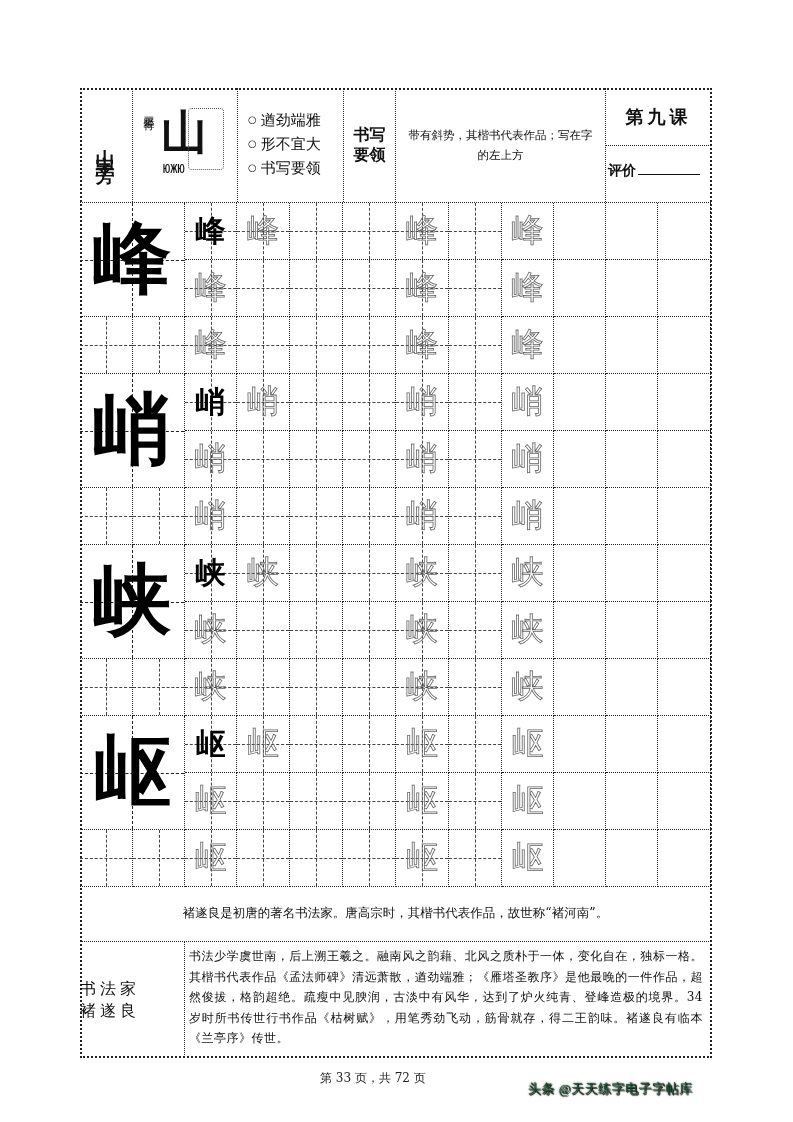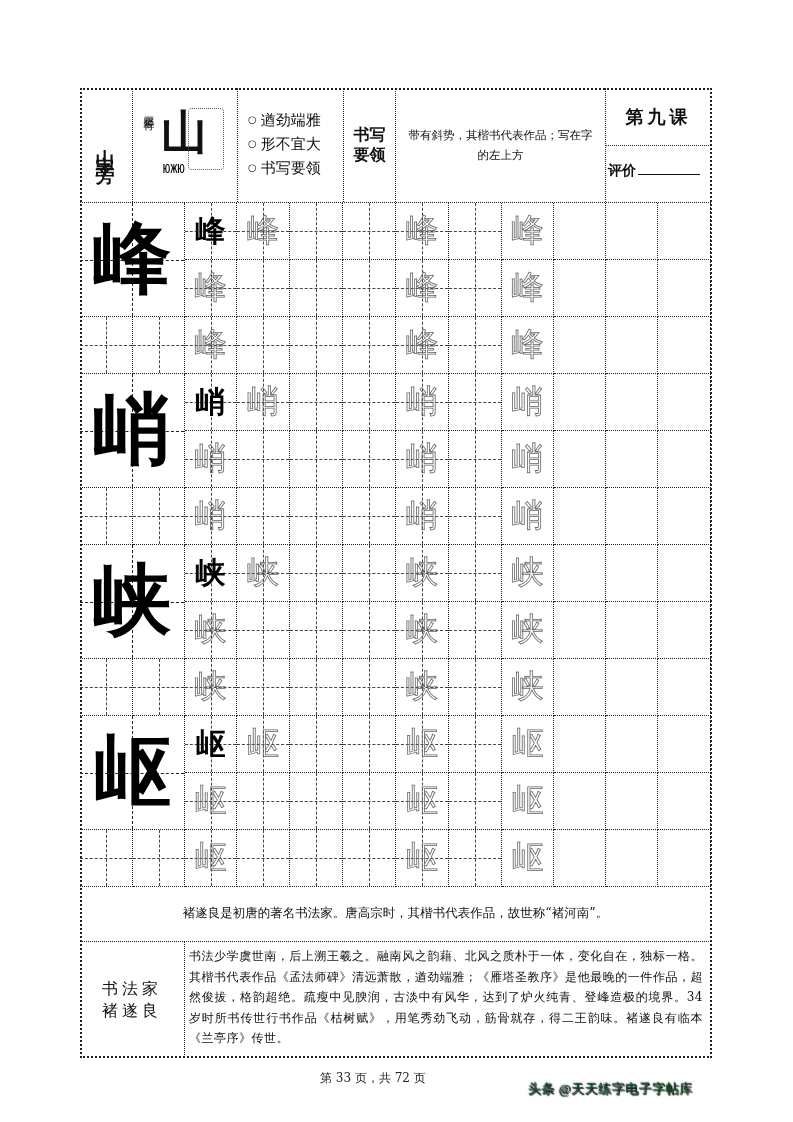--- a/index.html
+++ b/index.html
@@ -23,21 +23,21 @@
   .grid { left:80px; top:202px; width:631px; height:683px; border-top:1.5px dotted #222; }
   .cell { position:absolute; box-sizing:border-box; border-right:1.5px dotted #222; border-bottom:1.5px dotted #222; display:flex; align-items:center; justify-content:center; }
   .cell.guide::before { content:""; position:absolute; left:50%; top:0; bottom:0; border-left:1px dashed #444; }
   .cell.guide::after { content:""; position:absolute; top:50%; left:0; right:0; border-top:1px dashed #444; }
   .cell .ch { position:relative; z-index:1; font-family:"DejaVu Sans", sans-serif; }
   .cell .ch.model { font-size:30px; color:#000; font-weight:bold; }
   .cell .ch.trace { font-size:32px; color:transparent; -webkit-text-stroke:0.8px #666; }
   .cell.big .ch { font-size:78px; font-weight:900; color:#000; }
   .cell.big.guide::before, .cell.big.guide::after { border-color:#222; border-width:1.5px; }
   .bio-note { left:80px; top:885px; width:631px; height:57px; border-bottom:1.5px dotted #222; display:flex; align-items:center; justify-content:center; font-size:12.5px; }
-  .bio-name { left:80px; top:942px; width:105px; height:115px; border-right:1.5px dotted #222; display:flex; flex-direction:column; align-items:center; justify-content:center; font-size:16px; line-height:22px; letter-spacing:4px; }
+  .bio-name { left:80px; top:942px; width:105px; height:115px; border-right:1.5px dotted #222; display:flex; flex-direction:column; align-items:flex-start; justify-content:center; font-size:16px; line-height:22px; letter-spacing:4px; }
   .bio-text { left:185px; top:942px; width:526px; height:115px; padding:4px 8px 0 4px; font-size:12px; line-height:20.5px; text-align:justify; letter-spacing:0.5px; }
   .footer-page { left:320px; top:1070px; font-size:12px; color:#222; }
   .watermark { left:528px; top:1080px; font-family:Liberation Serif, serif; font-size:13px; color:#14532d; text-shadow:0 0 2px #000, 1px 1px 1px #000; letter-spacing:0.5px; }
 </style>
 </head>
 <body>
 
 <div class="abs page"></div>
 
 <div class="abs hdr-radical">

